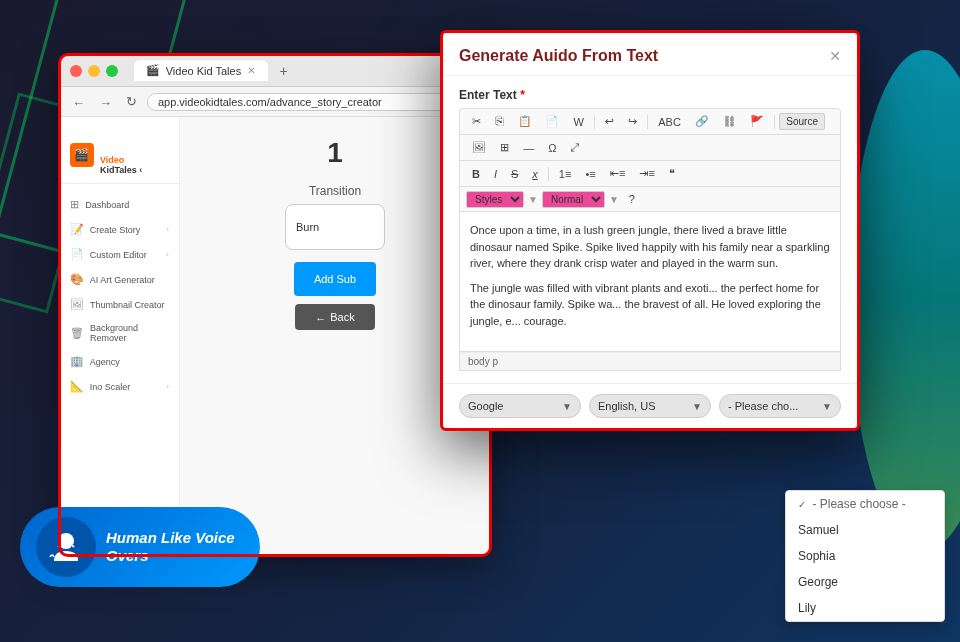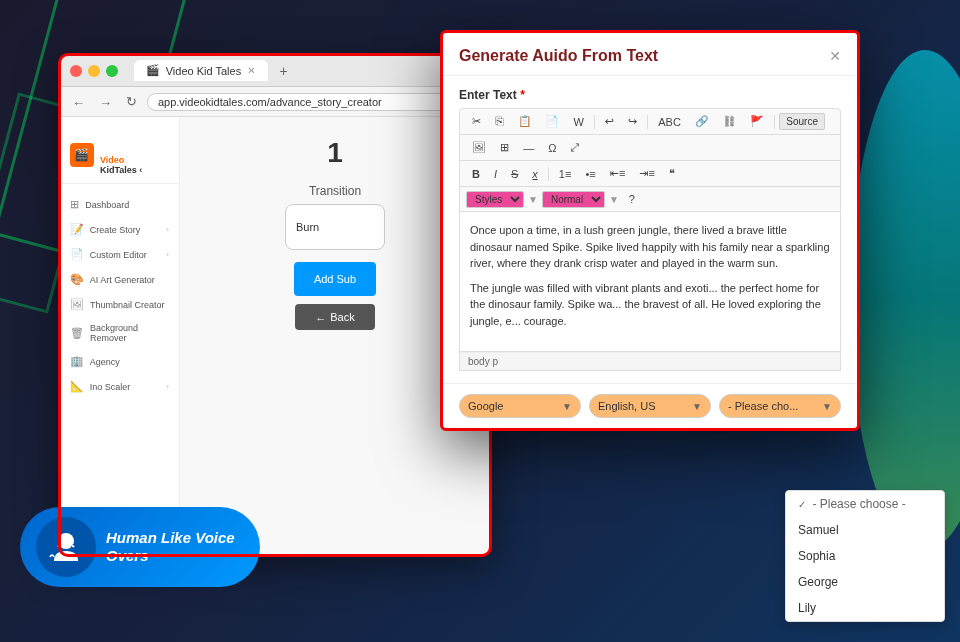--- a/index.html
+++ b/index.html
@@ -350,21 +350,21 @@
       align-items: center;
       gap: 8px;
       border-top: 1px solid #eee;
     }
     .footer-select {
       flex: 1;
       font-size: 11px;
       border: 1px solid #ccc;
       border-radius: 12px;
       padding: 5px 8px;
-      background: #fdba74;
+      background: #e5e5e5;
       color: #333;
       display: flex;
       align-items: center;
       justify-content: space-between;
     }
     .footer-select-chevron { color: #666; font-size: 10px; }
 
     
     .dropdown-menu {
       position: absolute;

